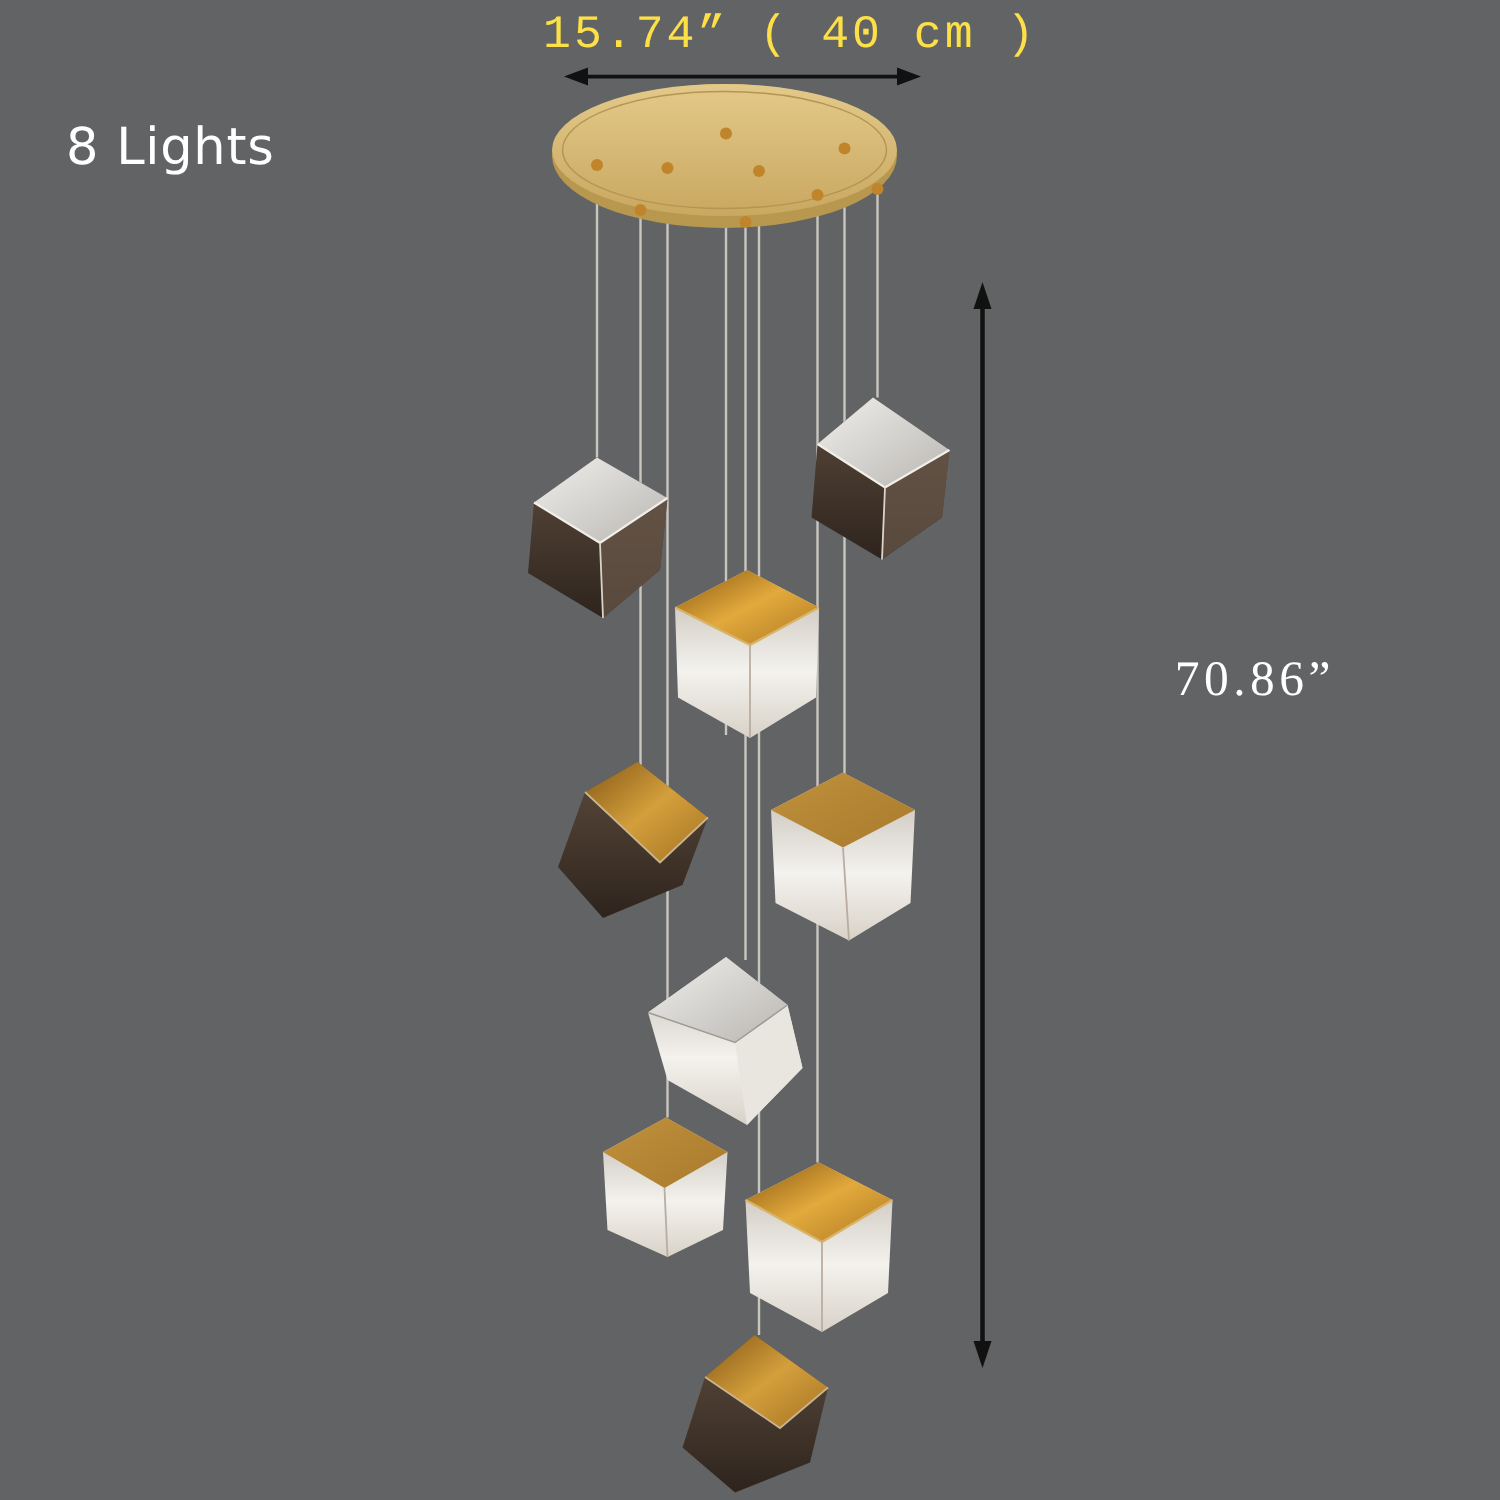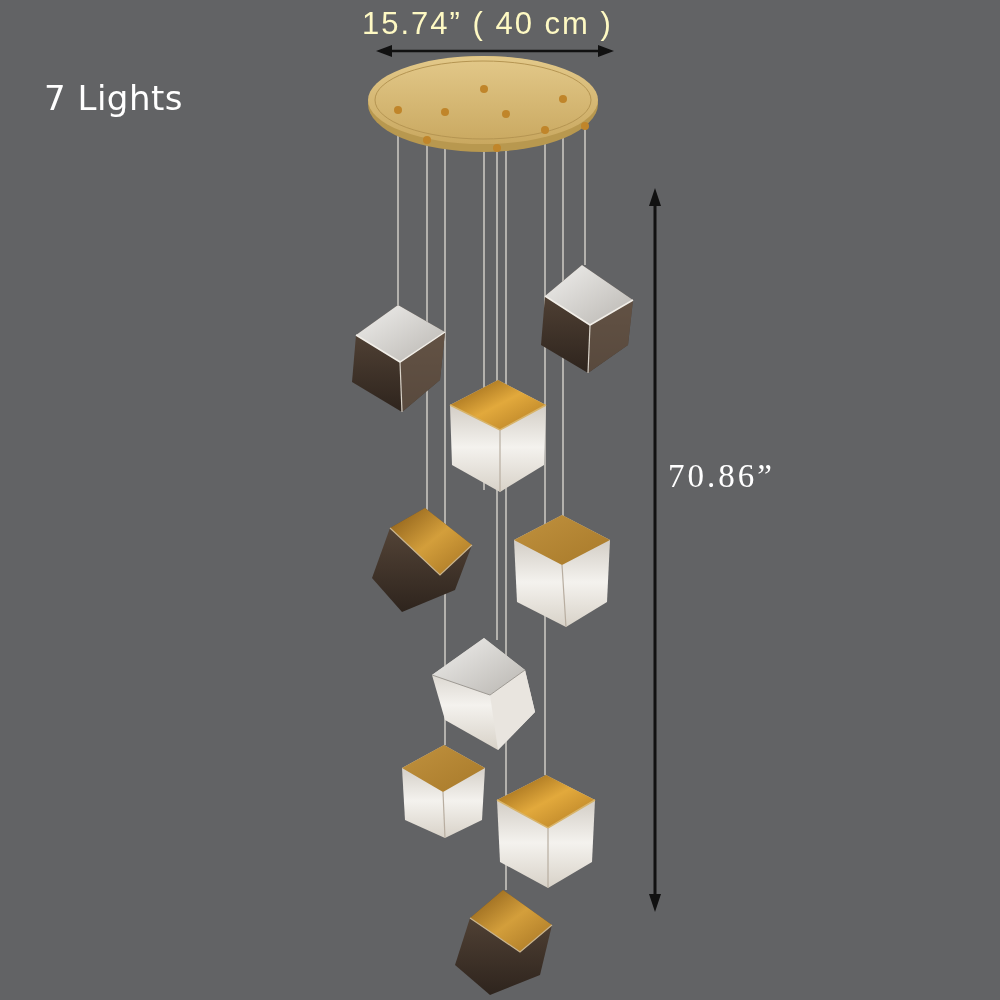--- a/index.html
+++ b/index.html
@@ -9,37 +9,37 @@
       font-family: "DejaVu Serif", serif;
     }
     .abs { position: absolute; }
     .lights-label {
       left: 44px; top: 78px;
       font-family: "DejaVu Sans", sans-serif;
       font-size: 34px; color: #ffffff; letter-spacing: 0.5px;
     }
     .width-label {
       left: 362px; top: 6px;
-      font-family: Liberation Sans, sans-serif;
-      font-size: 31px; color: #fef9c3; letter-spacing: 2px;
+      font-family: Liberation Mono, monospace;
+      font-size: 31px; color: #fde047; letter-spacing: 2px;
       white-space: nowrap;
     }
     .height-block {
-      left: 668px; top: 451px; width: 222px;
+      left: 668px; top: 428px; width: 222px;
       font-family: "Liberation Serif", serif;
       color: #ffffff; font-size: 33px; letter-spacing: 3px;
-      text-align: left; line-height: 50px;
+      text-align: right; line-height: 50px;
     }
     .height-block div { white-space: nowrap; }
     svg.scene { position: absolute; left: 0; top: 0; }
   </style>
 </head>
 <body>
 
-<div class="abs lights-label">7 Lights</div>
+<div class="abs lights-label">8 Lights</div>
 
 <div class="abs width-label">15.74” ( 40 cm )</div>
 
 <div class="abs height-block">
   <div>70.86”</div>
 </div>
 
 <svg class="scene" width="1000" height="1000" viewBox="0 0 1000 1000">
   <defs>
     <linearGradient id="canopyG" x1="0" y1="0" x2="0" y2="1">

